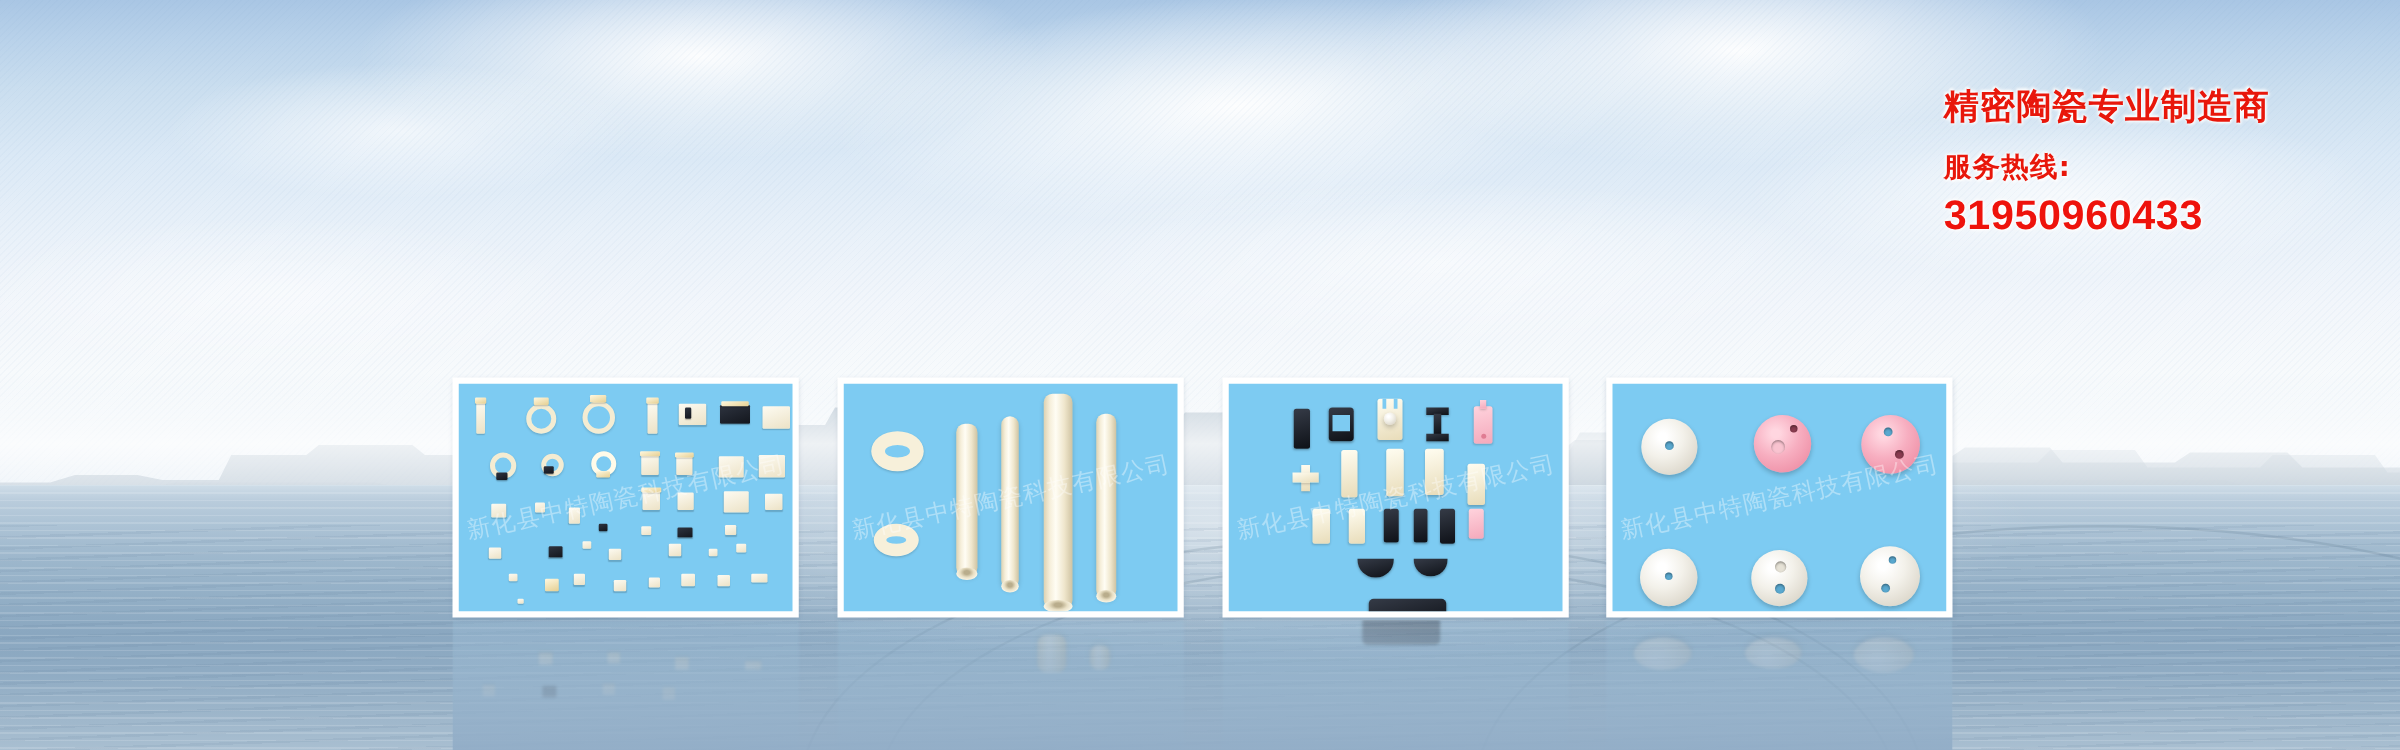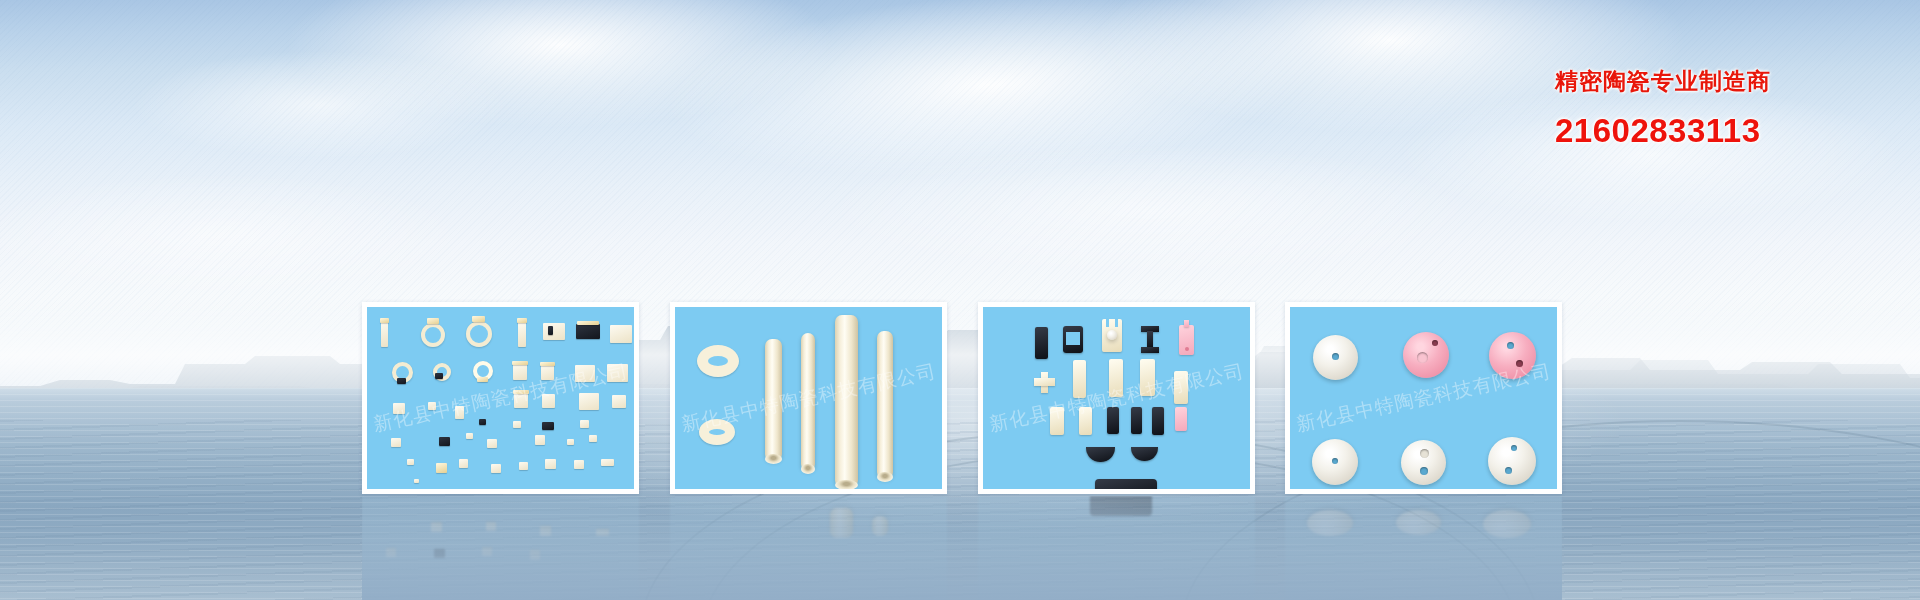--- a/index.html
+++ b/index.html
@@ -168,21 +168,21 @@
 
   
   .contact {
     position:absolute;
     left:1555px; top:66px;
     width:330px;
   }
   .contact div { white-space:nowrap; }
   .contact-title {
     font-family:"DejaVu Sans", sans-serif;
-    font-size:23px;
+    font-size:28px;
     font-weight:700;
     color:#e8170b;
     letter-spacing:1px;
     text-shadow:0 0 4px #fff, 1px 1px 2px rgba(255,255,255,.95), -1px -1px 2px rgba(255,255,255,.9);
     margin-bottom:15px;
   }
   .contact-label {
     font-family:"DejaVu Sans", sans-serif;
     font-size:22px;
     font-weight:700;
@@ -340,21 +340,22 @@
   <div class="water-sheen"></div>
   <div class="water-ripples"></div>
   <div class="water-ripples2"></div>
   <div class="tire-arc" style="left:640px;top:430px;width:900px;height:400px;"></div>
   <div class="tire-arc" style="left:700px;top:450px;width:820px;height:380px;"></div>
   <div class="tire-arc" style="left:1180px;top:420px;width:1000px;height:420px;"></div>
 
 
   <div class="contact">
     <div class="contact-title">精密陶瓷专业制造商</div>
-    <div class="contact-phone">21602833113</div>
+    <div class="contact-label">服务热线:</div>
+    <div class="contact-phone">31950960433</div>
   </div>
 
   <div class="panels">
 
     <div class="panel p0">
       <div class="panel-inner">
         <div class="pc chip" style="left:14px; top:14px;  width:7px;  height:26px;"></div>
         <div class="pc chip-g" style="left:13px; top:11px;  width:9px;  height:5px;"></div>
         <div class="pc ring" style="left:54px; top:16px;  width:24px; height:24px;"></div>
         <div class="pc chip-g" style="left:60px; top:11px;  width:12px; height:6px;"></div>

